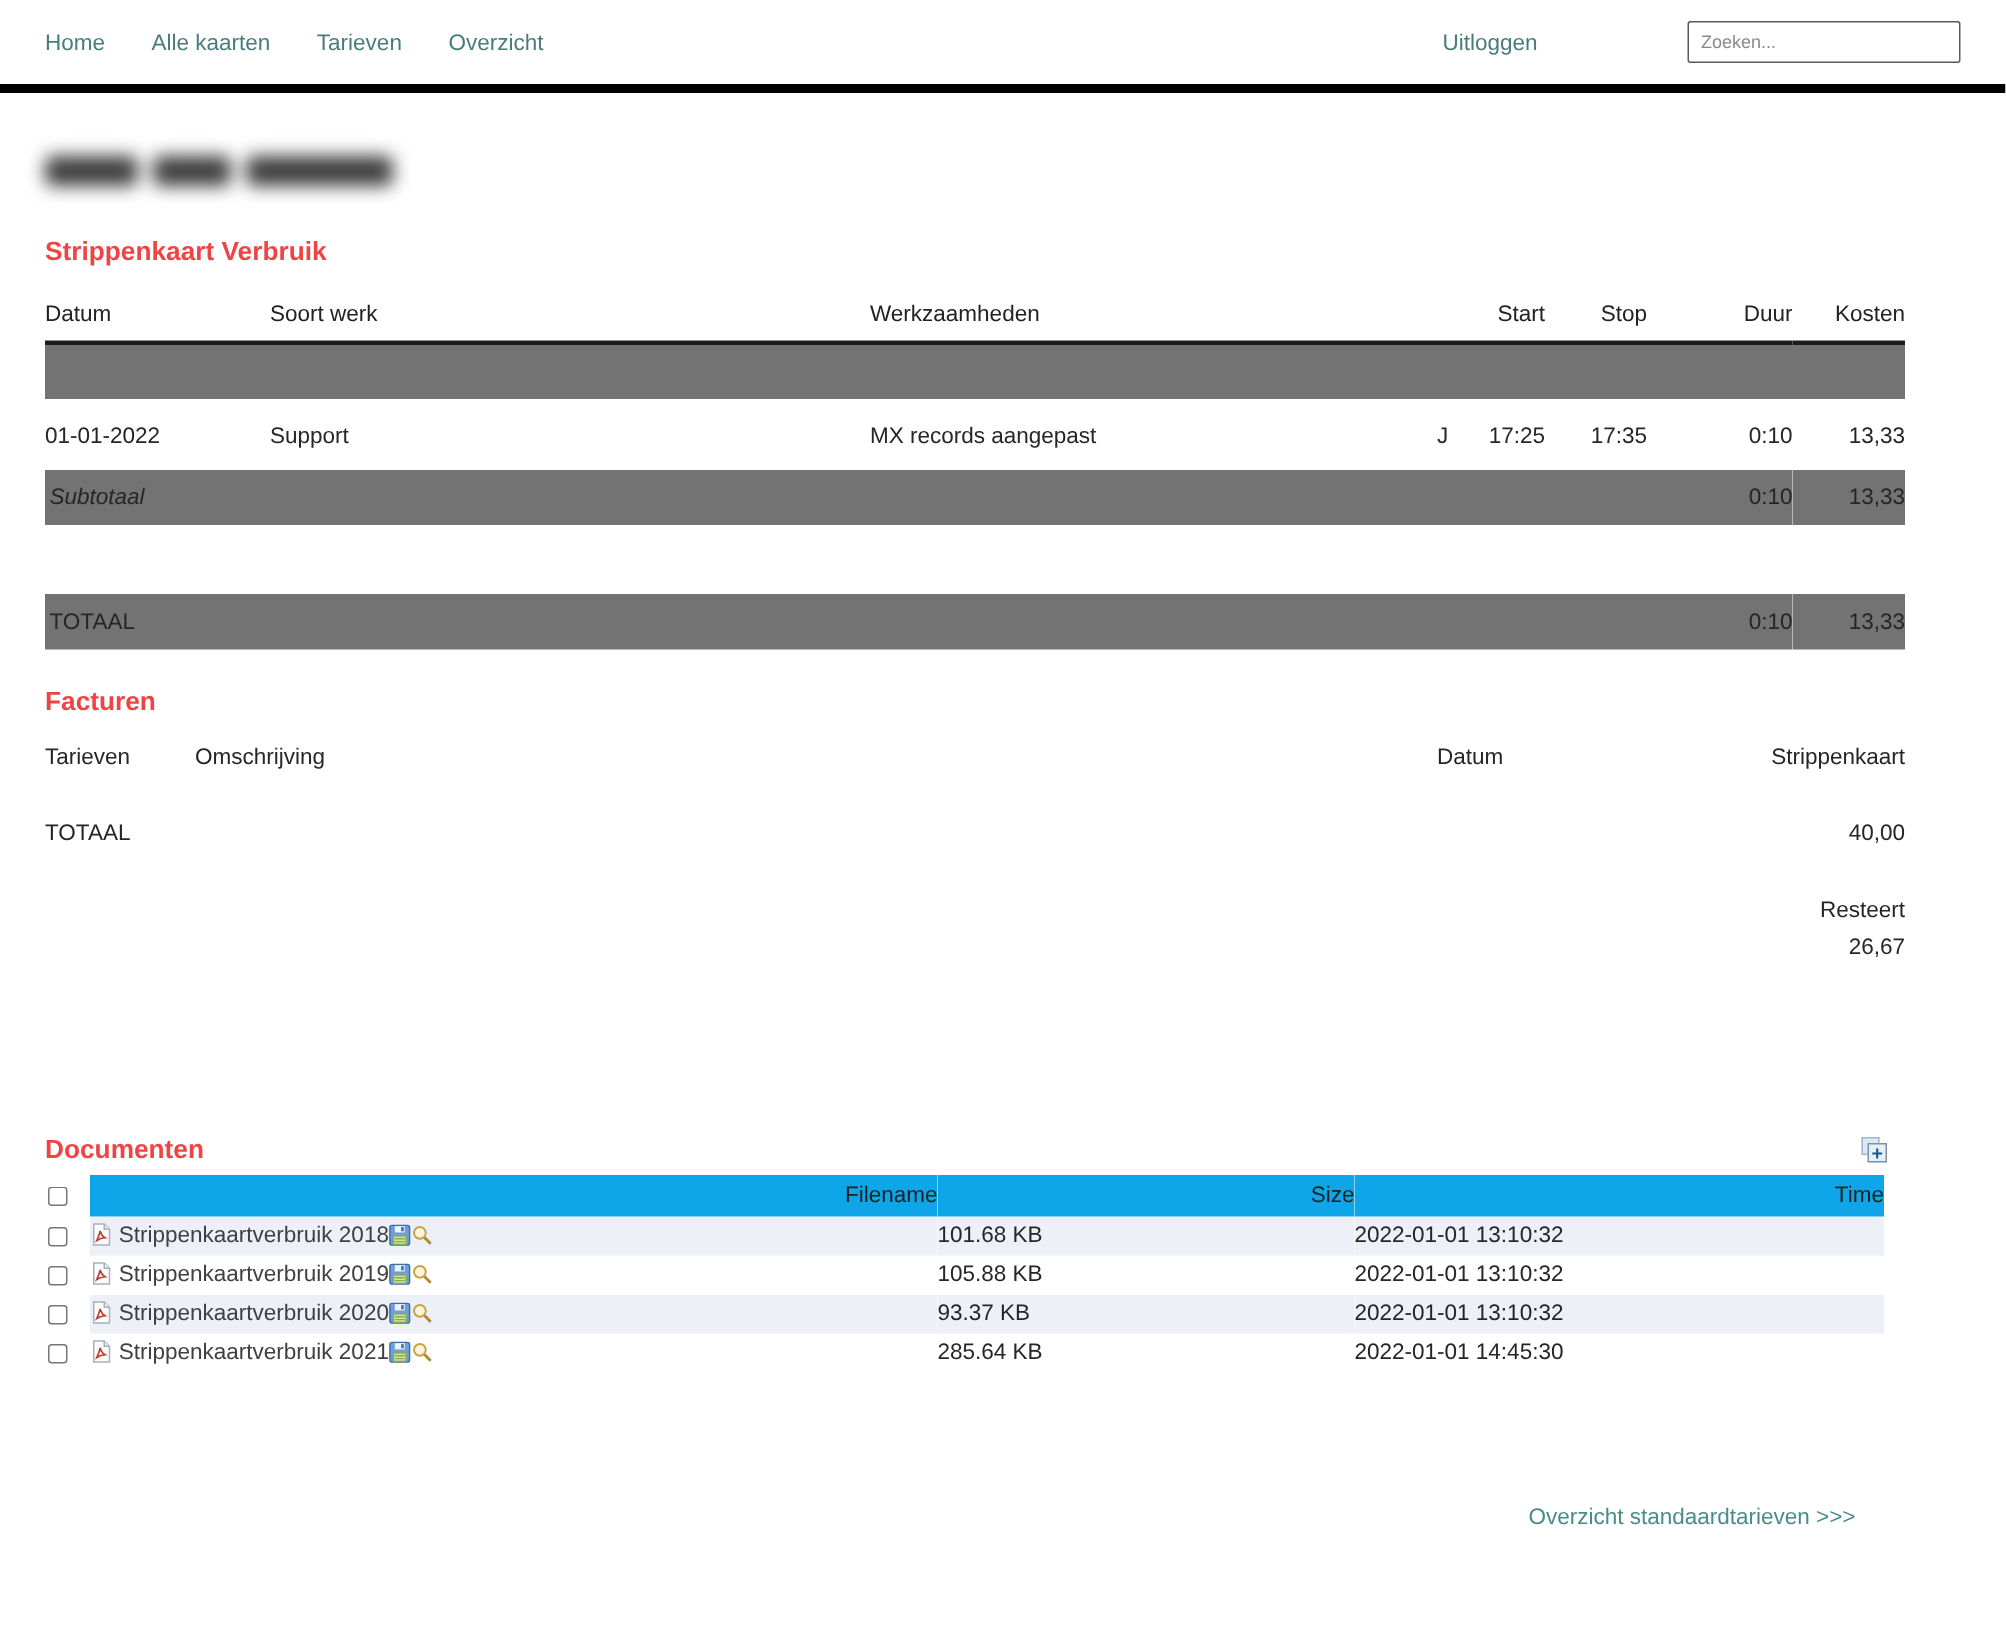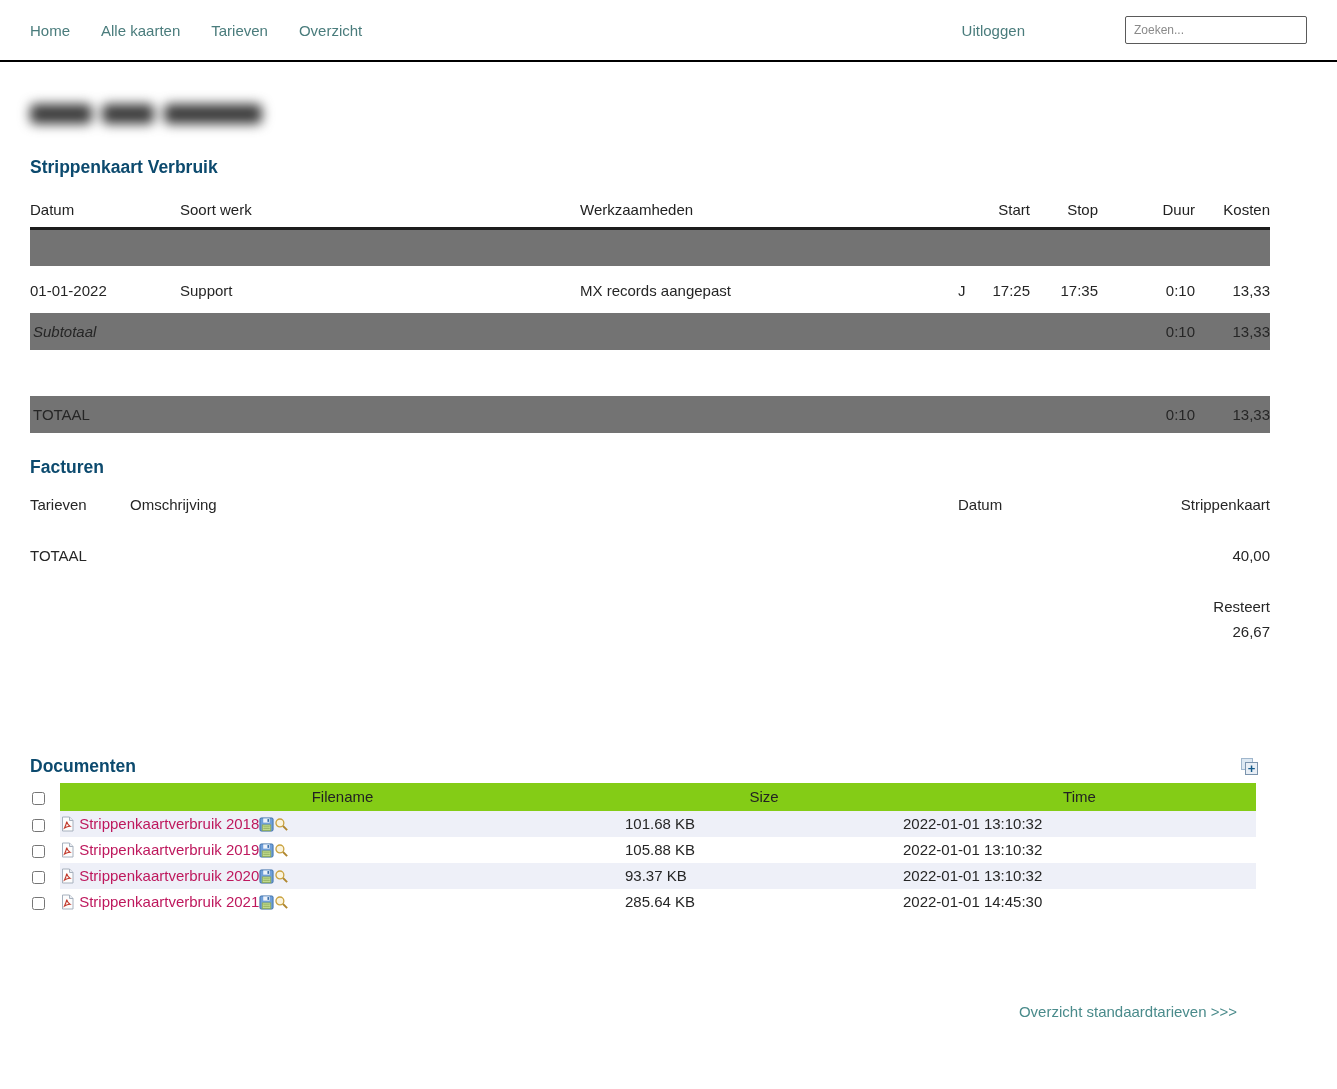--- a/index.html
+++ b/index.html
@@ -8,40 +8,40 @@
     width: 1337px; height: 1089px; overflow: hidden;
     background: #ffffff; color: #262626;
     font-family: "Liberation Sans", sans-serif;
     font-size: 15px;
   }
   a { text-decoration: none; cursor: pointer; }
 
   
   .topnav {
     height: 62px; display: flex; align-items: center;
-    padding: 0 30px; border-bottom: 2px solid #000000;
+    padding: 0 30px; border-bottom: 6px solid #000000;
   }
   .topnav .nav-link { color: #4a7c7c; margin-right: 31px; font-size: 15px; }
   .topnav .flex-spacer { flex: 1; }
   .topnav .logout-link { color: #4a7c7c; margin-right: 100px; }
   .search-input {
     width: 182px; height: 28px; border: 1px solid #5a5a5a; border-radius: 2px;
     padding: 2px 8px; font-size: 12px; font-family: "Liberation Sans", sans-serif;
     color: #333; outline: none;
   }
   .search-input::placeholder { color: #8a8a8a; }
 
   
   .content { padding: 0 0 0 30px; }
 
   .redacted-title { margin-top: 33px; height: 38px; width: 260px; display: flex; align-items: center; gap: 10px; filter: blur(6px); }
   .redacted-title .blob { height: 20px; background: #3c3c3c; border-radius: 5px; display: inline-block; }
   .blob.b1 { width: 62px; } .blob.b2 { width: 52px; } .blob.b3 { width: 98px; }
 
-  h2.section-title { font-size: 17.5px; font-weight: bold; color: #0c4a6e; margin: 24px 0 0 0; }
+  h2.section-title { font-size: 17.5px; font-weight: bold; color: #ef4444; margin: 24px 0 0 0; }
 
   table { border-collapse: collapse; table-layout: fixed; }
   td, th { padding: 0; font-weight: normal; font-size: 15px; overflow: hidden; white-space: nowrap; }
   .num { text-align: right; }
   .italic { font-style: italic; }
 
   
   table.strip { width: 1240px; margin-top: 16px; }
   table.strip th { text-align: left; padding: 7px 0 9px 0; border-bottom: 3px solid #1c1c1c; color: #222; }
   table.strip th.num { text-align: right; }
@@ -59,26 +59,26 @@
   tr.fact-spacer { height: 26px; }
 
   
   .doc-header-row { display: flex; align-items: flex-end; width: 1228px; margin-top: 112px; }
   .doc-header-row h2 { margin: 0; }
   .expand-icon { position: relative; width: 17px; height: 17px; display: inline-block; margin-bottom: 2px; }
   .expand-icon .back-sq { position: absolute; left: 0; top: 0; width: 12px; height: 12px; border: 1px solid #9fb6cc; background: #dde8f2; }
   .expand-icon .front-sq { position: absolute; right: 0; bottom: 0; width: 13px; height: 13px; border: 1px solid #7a93ad; background: #e8eef5; color: #155a8a; font-size: 13px; line-height: 11px; text-align: center; font-weight: bold; }
 
   table.docs { width: 1226px; margin-top: 6px; }
-  table.docs th { text-align: center; background: #84cc16; padding: 5px 0; color: #222; height: 28px; }
+  table.docs th { text-align: right; background: #0ea5e9; padding: 5px 0; color: #222; height: 28px; }
   table.docs th.chk-col, table.docs td.chk-col { background: #ffffff; text-align: left; padding-left: 2px; }
   table.docs tr.doc-row { height: 26px; }
   table.docs tr.doc-row.alt td { background: #eef0f8; }
   table.docs tr.doc-row td.chk-col { background: #ffffff; }
-  .file-link { color: #be185d; }
+  .file-link { color: #404040; }
   .cell-icons svg { vertical-align: -3px; }
   .doc-check { width: 13px; height: 13px; margin: 0; vertical-align: middle; }
 
   .footer-link-row { text-align: right; margin: 88px 100px 0 0; }
   .footer-link { color: #4a8b8b; font-size: 15px; }
 </style>
 </head>
 <body>
 
 <div class="topnav">

